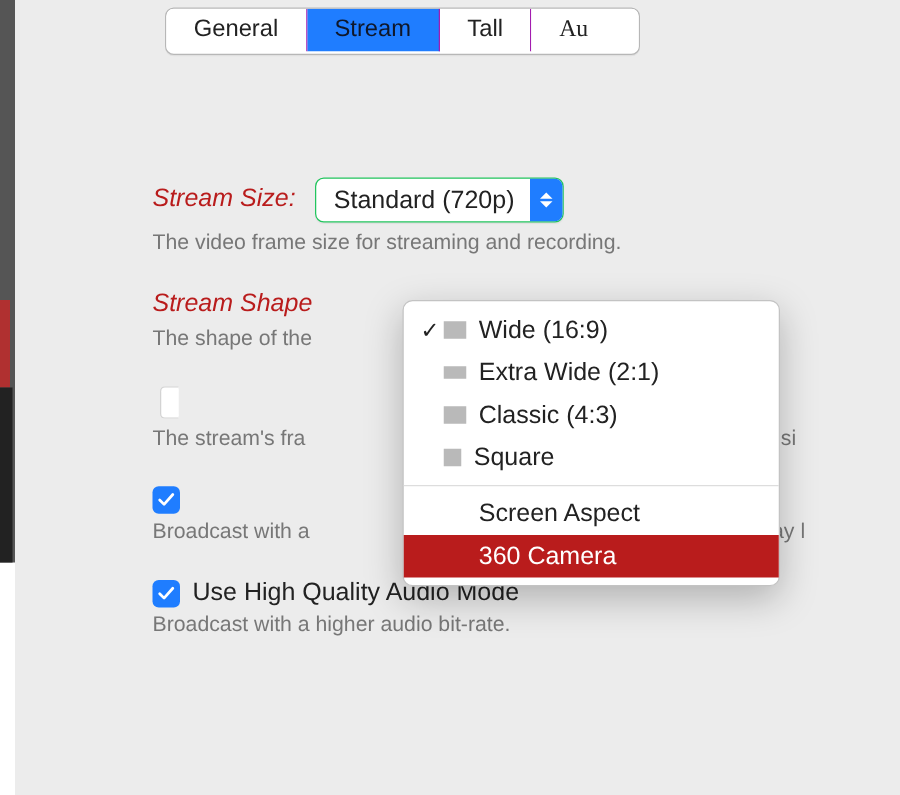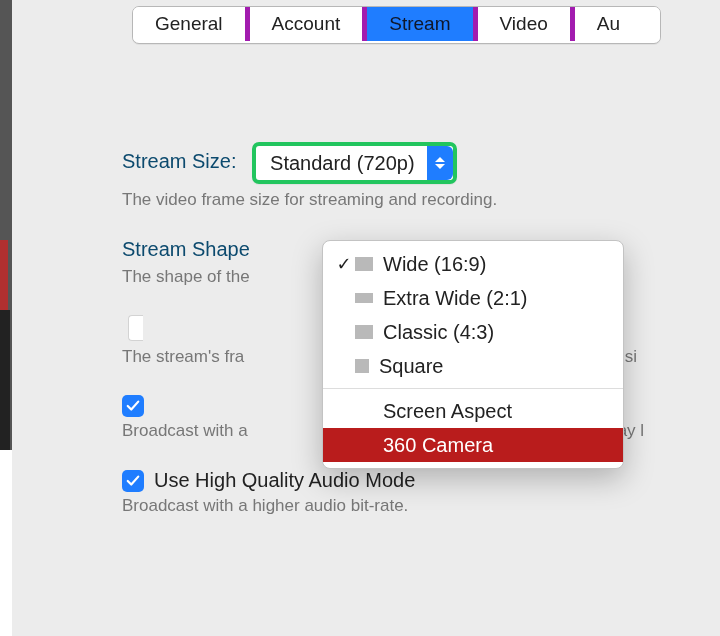--- a/index.html
+++ b/index.html
@@ -46,23 +46,24 @@
   .content {
     position: absolute;
     left: 110px; top: 142px;
     right: 0;
     font-size: 20px;
     color: #222;
   }
   .row { margin-bottom: 6px; }
   .label {
     font-size: 20px;
-    color: #0c4a6e;
+    color: #b91c1c;
     margin-right: 10px;
     display: inline-block;
+    font-style: italic;
   }
   .help {
     font-size: 17px;
     color: #777;
     margin-top: 4px;
     margin-bottom: 28px;
     white-space: nowrap;
   }
 
   
@@ -77,38 +78,38 @@
     background: #fff;
     box-shadow: 0 1px 0 rgba(0,0,0,0.05);
     z-index: 3;
   }
   .tab {
     height: 34px;
     line-height: 34px;
     padding: 0 22px;
     font-size: 19px;
     color: #222;
-    border-right: 5px solid #a21caf;
+    border-right: 1px solid #a21caf;
     background: #ffffff;
     cursor: default;
   }
-  .tab:last-child { border-right: none; padding-right: 40px; }
+  .tab:last-child { border-right: none; padding-right: 40px; font-family: Liberation Serif, serif; }
   .tab.active {
     background: #1f7dff;
     color: #0f172a;
   }
 
   
   .popup-btn {
     display: inline-flex;
     align-items: center;
     height: 34px;
     vertical-align: middle;
     background: #fff;
-    border: 4px solid #22c55e;
+    border: 1px solid #22c55e;
     border-radius: 7px;
     padding: 0 0 0 14px;
     font-size: 20px;
     color: #222;
     box-shadow: 0 1px 1px rgba(0,0,0,0.05);
     position: relative;
   }
   .popup-btn .value { padding-right: 12px; }
   .popup-btn .stepper {
     width: 26px;
@@ -213,23 +214,22 @@
 <body>
 
 <div class="bg-strip">
     <div class="w"></div>
   </div>
 
 <div class="panel">
 
   <div class="tabs">
     <div class="tab">General</div>
-    <div class="tab">Account</div>
     <div class="tab active">Stream</div>
-    <div class="tab">Video</div>
+    <div class="tab">Tall</div>
     <div class="tab">Au</div>
   </div>
 
   <div class="content">
 
     <div class="row">
       <span class="label">Stream Size:</span>
       <span class="popup-btn">
         <span class="value">Standard (720p)</span>
         <span class="stepper">

